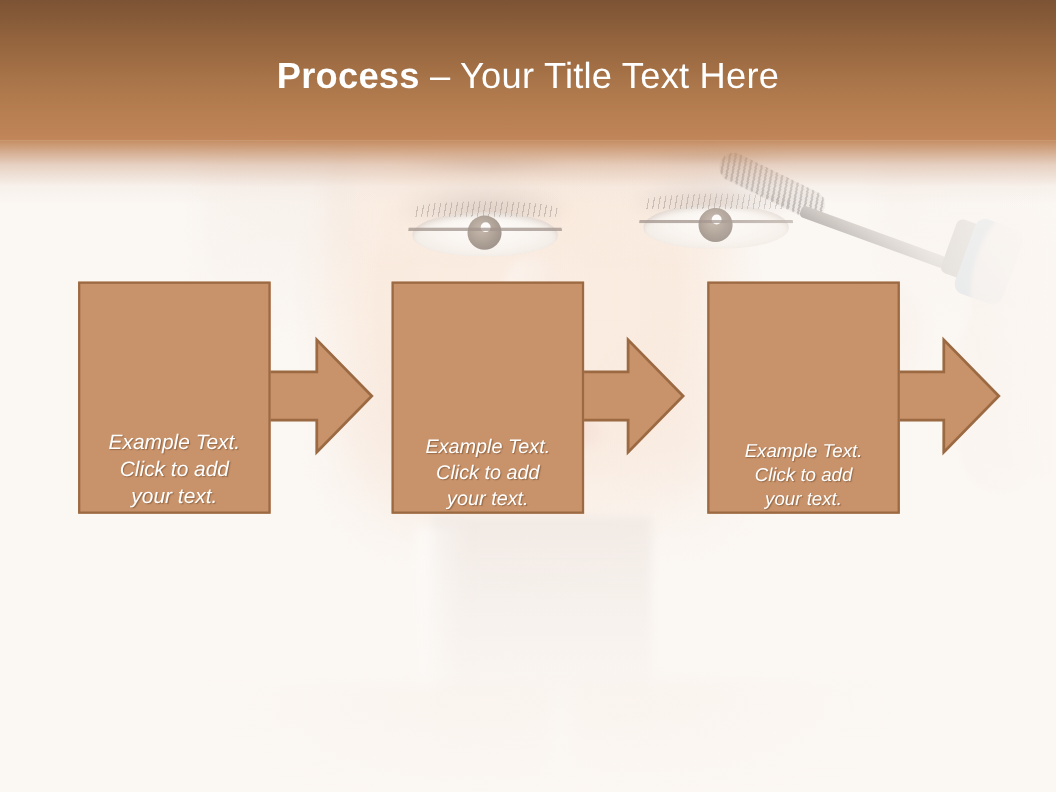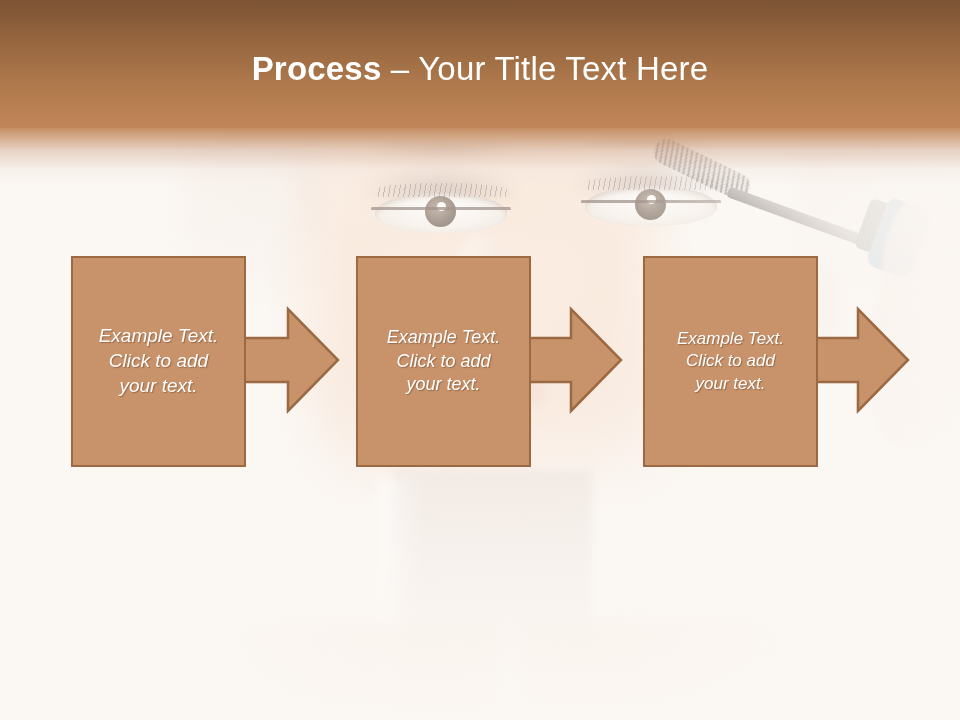--- a/index.html
+++ b/index.html
@@ -216,21 +216,21 @@
     font-size:33px;line-height:38px;letter-spacing:0.2px;
     white-space:nowrap;
   }
   #title .strong{font-weight:bold;}
   #title .rest{font-weight:400;}
   .pbox{
     position:absolute;
     background:#c8926a;
     border:2px solid #000000;
     box-sizing:border-box;
-    display:flex;align-items:center;justify-content:center;
+    display:flex;align-items:flex-end;justify-content:center;
     z-index:3;
   }
   .ptext{
     color:#ffffff;font-style:italic;font-weight:400;
     text-align:center;line-height:1.30;
     text-shadow:1px 1px 1px rgba(110,74,46,0.55);
     padding:0 8px;
     white-space:pre-line;
   }
   .arrow{position:absolute;z-index:2;}

